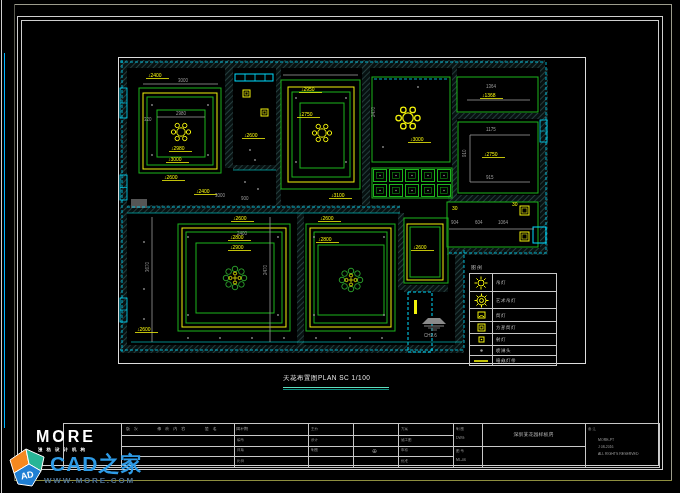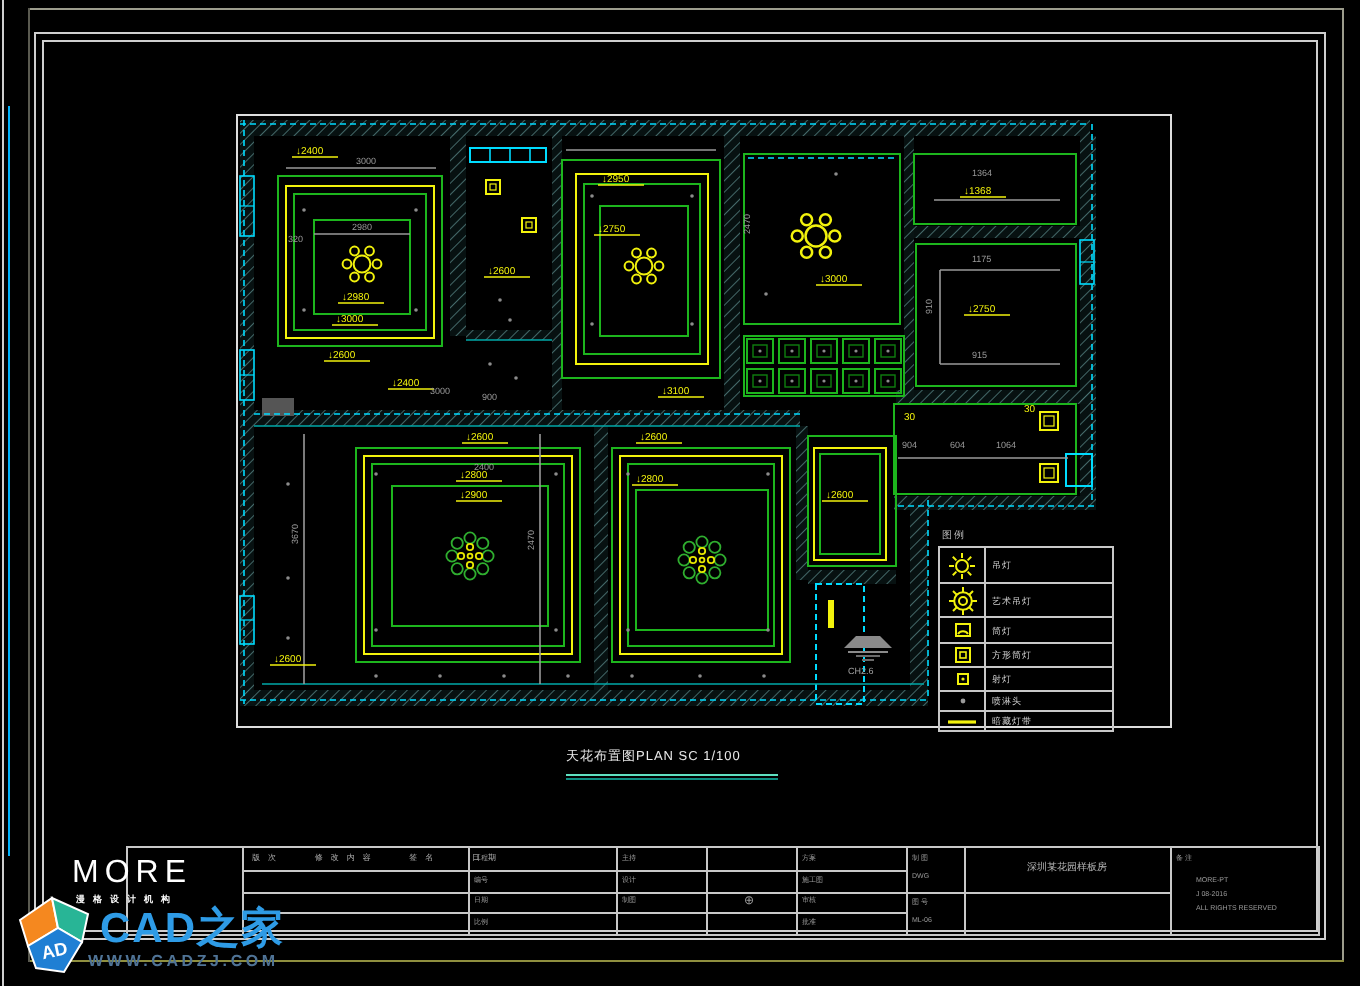--- a/index.html
+++ b/index.html
@@ -17,21 +17,21 @@
   .tbt2{position:absolute;font-size:3.5px;color:#9a9a9a;line-height:1.3;white-space:pre;}
   
   .legend{position:absolute;left:469px;top:264px;width:90px;height:98px;}
   .legend-head{position:absolute;left:2px;top:0;font-size:5px;color:#bdbdbd;letter-spacing:1px;}
   .legend-table{position:absolute;left:0;top:9px;width:86px;border:1px solid #c8c8c8;}
   .lrow{display:flex;align-items:center;border-bottom:1px solid #c8c8c8;}
   .lrow:last-child{border-bottom:none;}
   .licon{width:22px;align-self:stretch;border-right:1px solid #c8c8c8;display:flex;align-items:center;justify-content:center;}
   .llabel{font-size:4.5px;color:#cfcfcf;padding-left:3px;letter-spacing:.5px;}
   
-  .more{position:absolute;left:36px;top:428px;color:#fff;font-size:16px;font-weight:normal;letter-spacing:3px;}
+  .more{position:absolute;left:36px;top:428px;color:#fff;font-size:16px;font-weight:bold;letter-spacing:3px;}
   .more-sub{position:absolute;left:38px;top:447px;color:#fff;font-size:4.5px;letter-spacing:4px;font-weight:bold;}
   .brand{position:absolute;left:50px;top:450px;color:#2e9be6;font-size:21px;font-weight:bold;letter-spacing:1px;}
   .brand-url{position:absolute;left:44px;top:476px;color:#4f7396;font-size:8px;font-weight:bold;letter-spacing:1.8px;}
   .plan-title{position:absolute;left:283px;top:374px;color:#e8e8e8;font-size:6.5px;letter-spacing:.5px;}
   .chsym-label{position:absolute;left:424px;top:333px;color:#a0a0a0;font-size:4.5px;}
 </style>
 </head>
 <body>
 
 <div class="abs" style="left:1px;top:0;width:1px;height:493px;background:#cfcfcf;"></div>
@@ -438,13 +438,13 @@
 <span class="more-sub">漫格设计机构</span>
 
 <svg class="abs" style="left:4px;top:444px;" width="48" height="48" viewBox="0 0 48 48">
   <polygon points="6,16 22,5 25,20 10,29" fill="#f5881f" stroke="#fff" stroke-width="1"></polygon>
   <polygon points="22,5 40,13 37,27 25,20" fill="#28b596" stroke="#fff" stroke-width="1"></polygon>
   <polygon points="10,29 25,20 37,27 28,42 14,40" fill="#1f7fd4" stroke="#fff" stroke-width="1"></polygon>
   <text x="17" y="35" fill="#ffffff" font-size="9" font-weight="bold" transform="rotate(-12 20 33)">AD</text>
 </svg>
 
 <span class="brand">CAD之家</span>
-<span class="brand-url">WWW.CADZJ.COM</span>
+<span class="brand-url">WWW.MORE.COM</span>
 
 </body></html>

